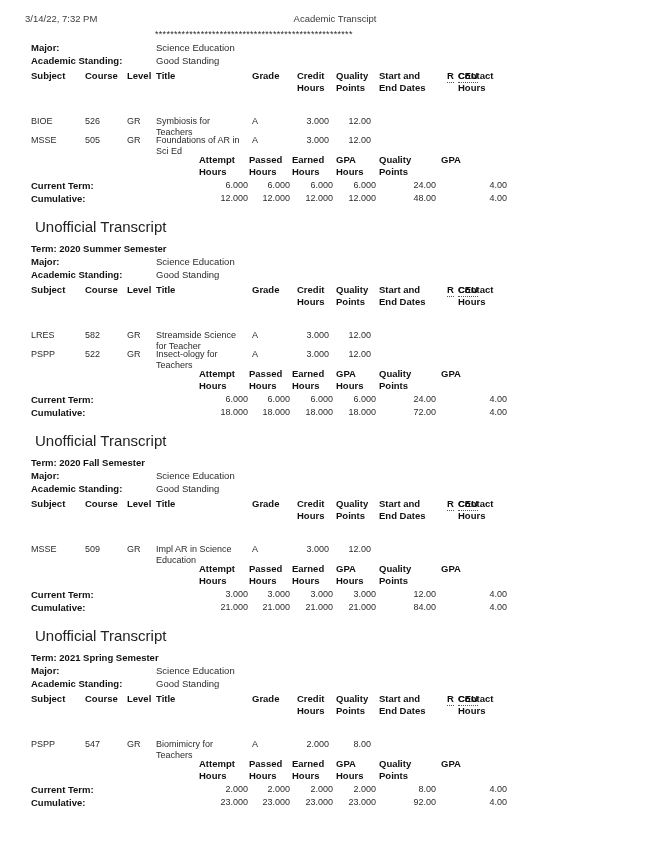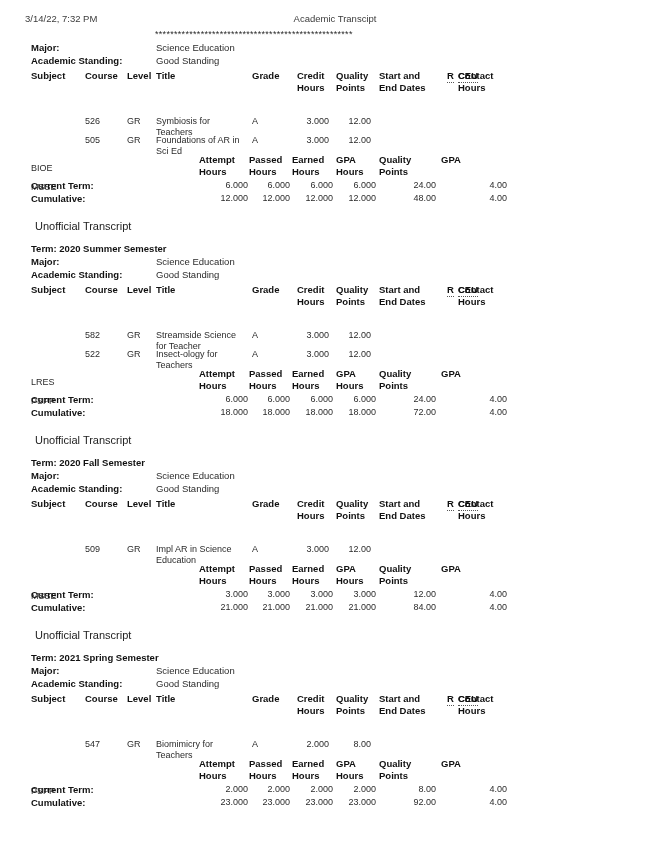--- a/index.html
+++ b/index.html
@@ -95,21 +95,21 @@
     overflow: hidden;
     width: 300px;
   }
 
   .section {
     position: relative;
   }
 
   .unofficial {
     margin-left: 35px;
-    font-size: 11px;
+    font-size: 15px;
     color: #222;
     line-height: 15px;
     padding-top: 14px;
     padding-bottom: 8px;
   }
 
   .term-line {
     margin-left: 31px;
     font-size: 9.5px;
     font-weight: bold;
@@ -180,21 +180,21 @@
     min-height: 12px;
     font-size: 9px;
     color: #2b2b2b;
     margin-bottom: 7px;
   }
   .ct-row span {
     position: absolute;
     top: 0;
     line-height: 11px;
   }
-  .cr-subject { left: 31px; margin-top: 47px; }
+  .cr-subject { left: 31px; }
   .cr-course  { left: 85px; }
   .cr-level   { left: 127px; }
   .cr-title   { left: 156px; width: 92px; }
   .cr-grade   { left: 252px; }
   .cr-credit  { left: 285px; width: 44px; text-align: right; }
   .cr-quality { left: 331px; width: 40px; text-align: right; }
 
   
   .totals {
     position: relative;

